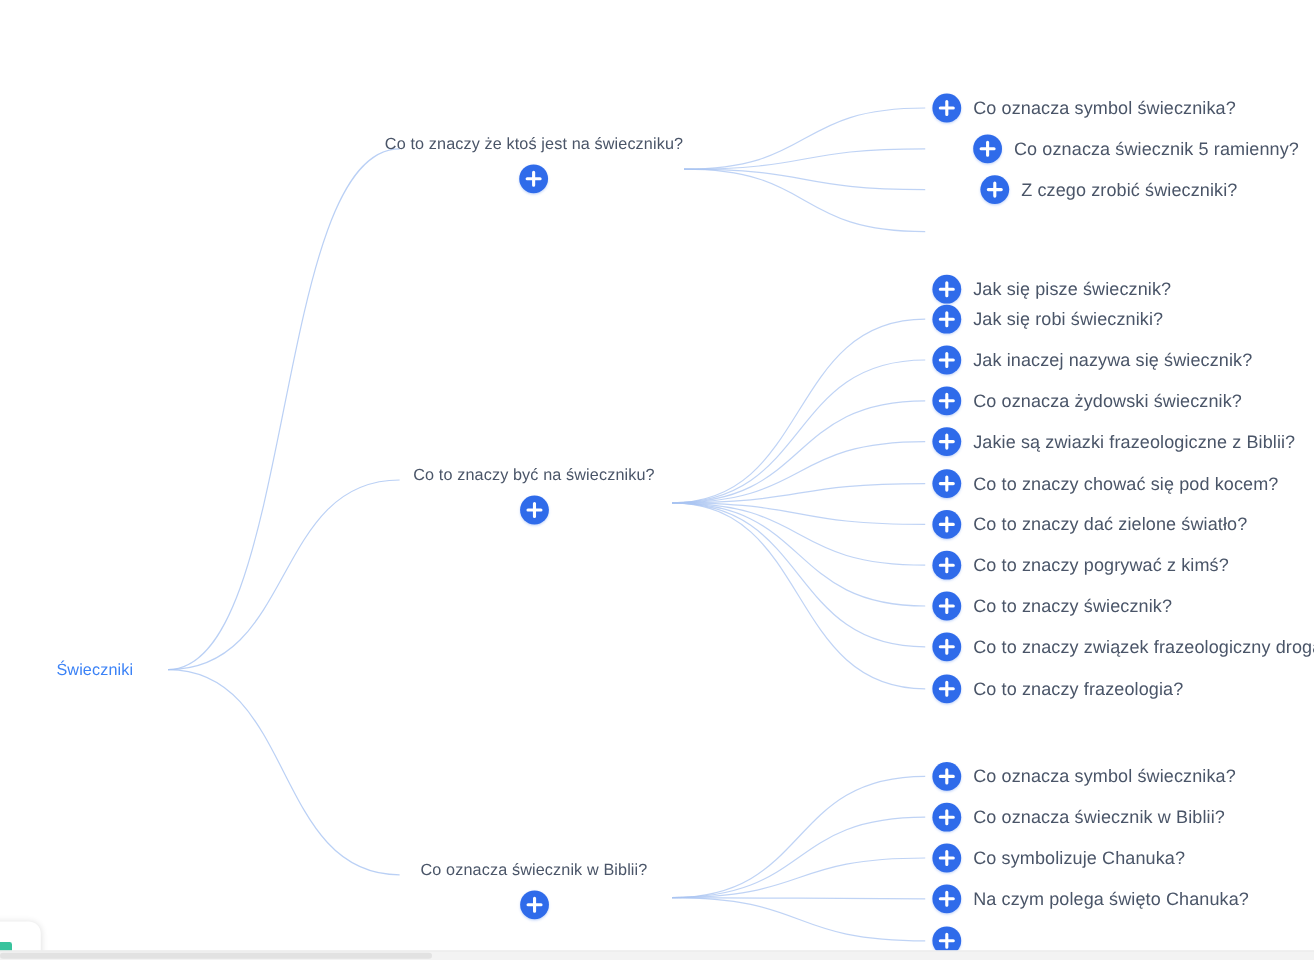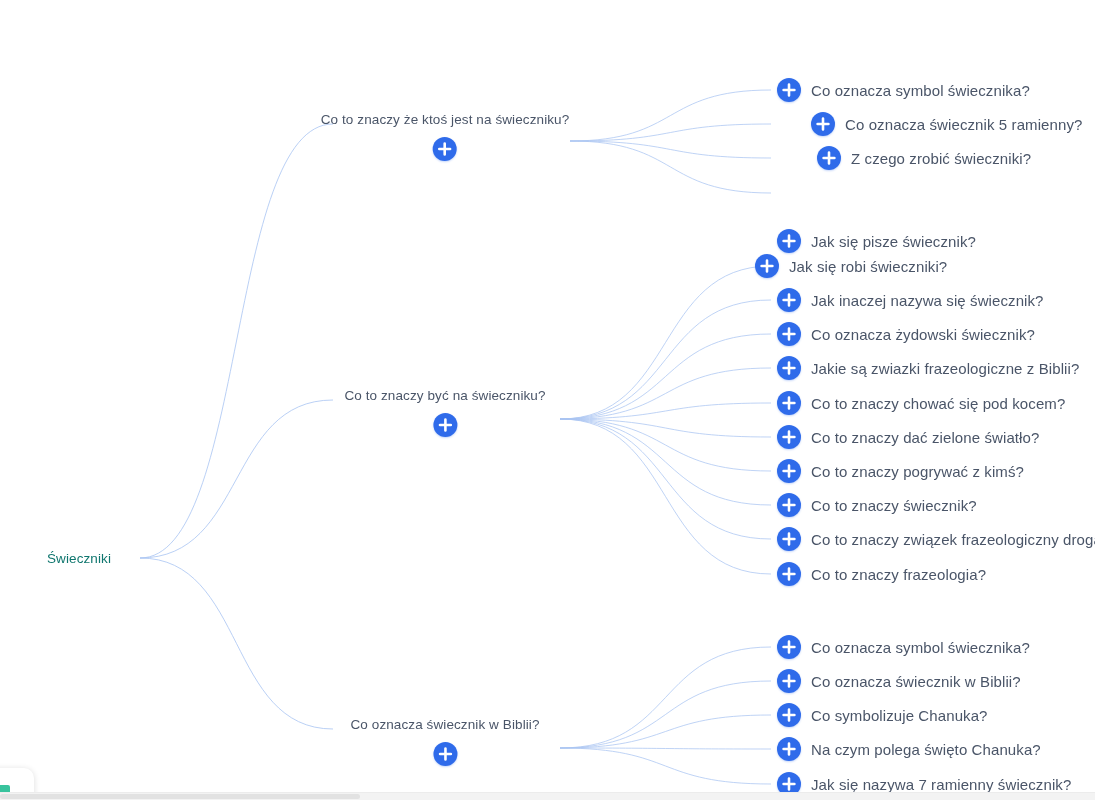--- a/index.html
+++ b/index.html
@@ -33,21 +33,21 @@
     height: 800px;
     pointer-events: none;
   }
 
   
   .root-node {
     position: absolute;
     transform: translate(0, -50%);
     white-space: nowrap;
     font-size: 13.5px;
-    color: #0f766e;
+    color: #3b82f6;
     letter-spacing: 0.1px;
   }
 
   
   .branch-node {
     position: absolute;
     transform: translate(-50%, 0);
     text-align: center;
     white-space: nowrap;
   }
@@ -217,21 +217,21 @@
         <span class="leaf-label">Jak się pisze świecznik?</span>
       </div>
       <div class="branch-node" style="left: 445px; top: 388px;">
         <span class="branch-label">Co to znaczy być na świeczniku?</span>
         <div class="plus-btn">
           <svg viewBox="0 0 24 24" width="24" height="24" xmlns="http://www.w3.org/2000/svg">
             <path d="M12 6.6 v10.8 M6.6 12 h10.8" stroke="#ffffff" stroke-width="2.6" stroke-linecap="round" fill="none"></path>
           </svg>
         </div>
       </div>
-      <div class="leaf-node" style="left: 755px; top: 266px;">
+      <div class="leaf-node" style="left: 777px; top: 266px;">
         <div class="leaf-btn">
           <svg viewBox="0 0 24 24" width="24" height="24" xmlns="http://www.w3.org/2000/svg">
             <path d="M12 6.6 v10.8 M6.6 12 h10.8" stroke="#ffffff" stroke-width="2.6" stroke-linecap="round" fill="none"></path>
           </svg>
         </div>
         <span class="leaf-label">Jak się robi świeczniki?</span>
       </div>
       <div class="leaf-node" style="left: 777px; top: 300px;">
         <div class="leaf-btn">
           <svg viewBox="0 0 24 24" width="24" height="24" xmlns="http://www.w3.org/2000/svg">
@@ -343,21 +343,20 @@
           </svg>
         </div>
         <span class="leaf-label">Na czym polega święto Chanuka?</span>
       </div>
       <div class="leaf-node" style="left: 777px; top: 784px;">
         <div class="leaf-btn">
           <svg viewBox="0 0 24 24" width="24" height="24" xmlns="http://www.w3.org/2000/svg">
             <path d="M12 6.6 v10.8 M6.6 12 h10.8" stroke="#ffffff" stroke-width="2.6" stroke-linecap="round" fill="none"></path>
           </svg>
         </div>
-        <span class="leaf-label">Jak się nazywa 7 ramienny świecznik?</span>
       </div>
     </div>
 
   <div class="chat-widget">
     <svg class="chat-glyph" viewBox="0 0 14 16" xmlns="http://www.w3.org/2000/svg">
       <path d="M2 1 h10 a2 2 0 0 1 2 2 v7 a2 2 0 0 1 -2 2 h-5 l-3 3 v-3 h-2 a2 2 0 0 1 -2 -2 v-7 a2 2 0 0 1 2 -2 z" fill="#38c39d"></path>
     </svg>
   </div>
 
   <div class="hscrollbar">

